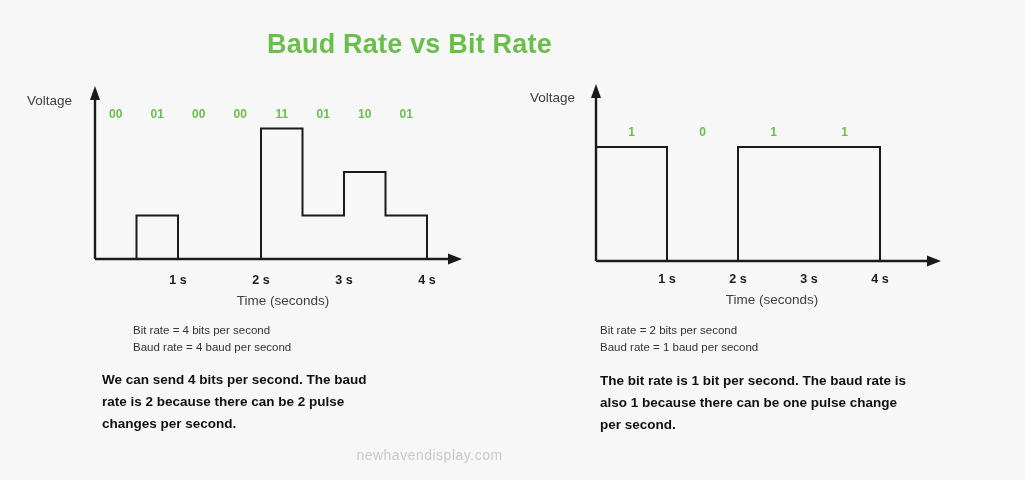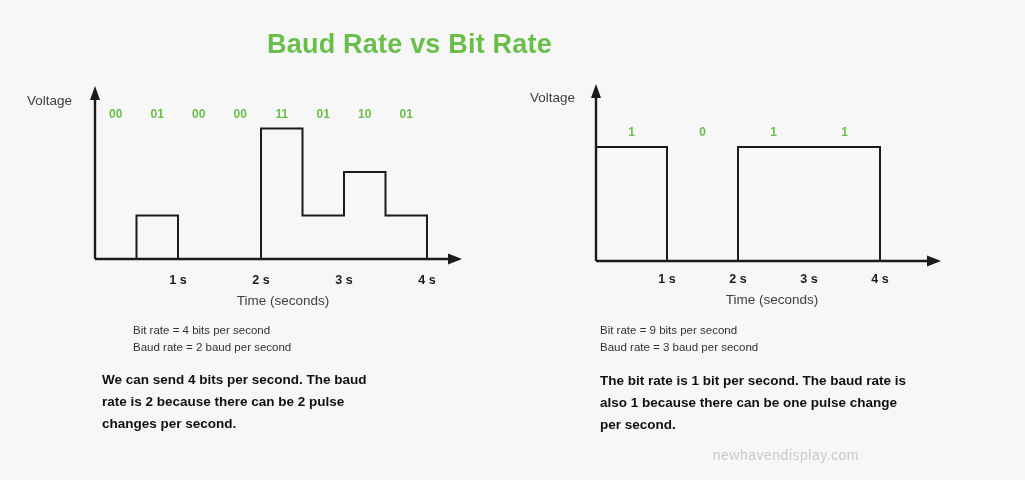--- a/index.html
+++ b/index.html
@@ -34,21 +34,21 @@
   .stats.left{left:102px;top:322px;margin-left:31px;}
   .stats.right{left:600px;top:322px;}
   .desc{
     position:absolute;margin:0;
     font-size:13.5px;font-weight:700;line-height:22px;color:#101010;
   }
   .desc.left{left:102px;top:369px;width:280px;}
   .desc.right{left:600px;top:370px;width:320px;}
   .watermark{
     position:absolute;left:0;top:447px;width:859px;
-    text-align:right;
+    text-align:center;
     font-size:14px;color:var(--watermark);
     letter-spacing:0.5px;
   }
 </style>
 </head>
 <body>
 
 <div class="canvas">
 
   <div class="page-title">Baud Rate vs Bit Rate</div>
@@ -89,25 +89,25 @@
         <text x="844.5" y="136" class="svg-bit">1</text>
         <text x="667" y="283" class="svg-tick">1 s</text>
         <text x="738" y="283" class="svg-tick">2 s</text>
         <text x="809" y="283" class="svg-tick">3 s</text>
         <text x="880" y="283" class="svg-tick">4 s</text>
       </g>
   </svg>
 
   <div class="stats left">
     <div>Bit rate = 4 bits per second</div>
-    <div>Baud rate = 2 baud per second</div>
+    <div>Baud rate = 4 baud per second</div>
   </div>
   <p class="desc left">We can send 4 bits per second. The baud rate is 2 because there can be 2 pulse changes per second.</p>
 
   <div class="stats right">
-    <div>Bit rate = 9 bits per second</div>
-    <div>Baud rate = 3 baud per second</div>
+    <div>Bit rate = 2 bits per second</div>
+    <div>Baud rate = 1 baud per second</div>
   </div>
   <p class="desc right">The bit rate is 1 bit per second. The baud rate is also 1 because there can be one pulse change per second.</p>
 
   <div class="watermark">newhavendisplay.com</div>
 
 </div>
 
 </body></html>

